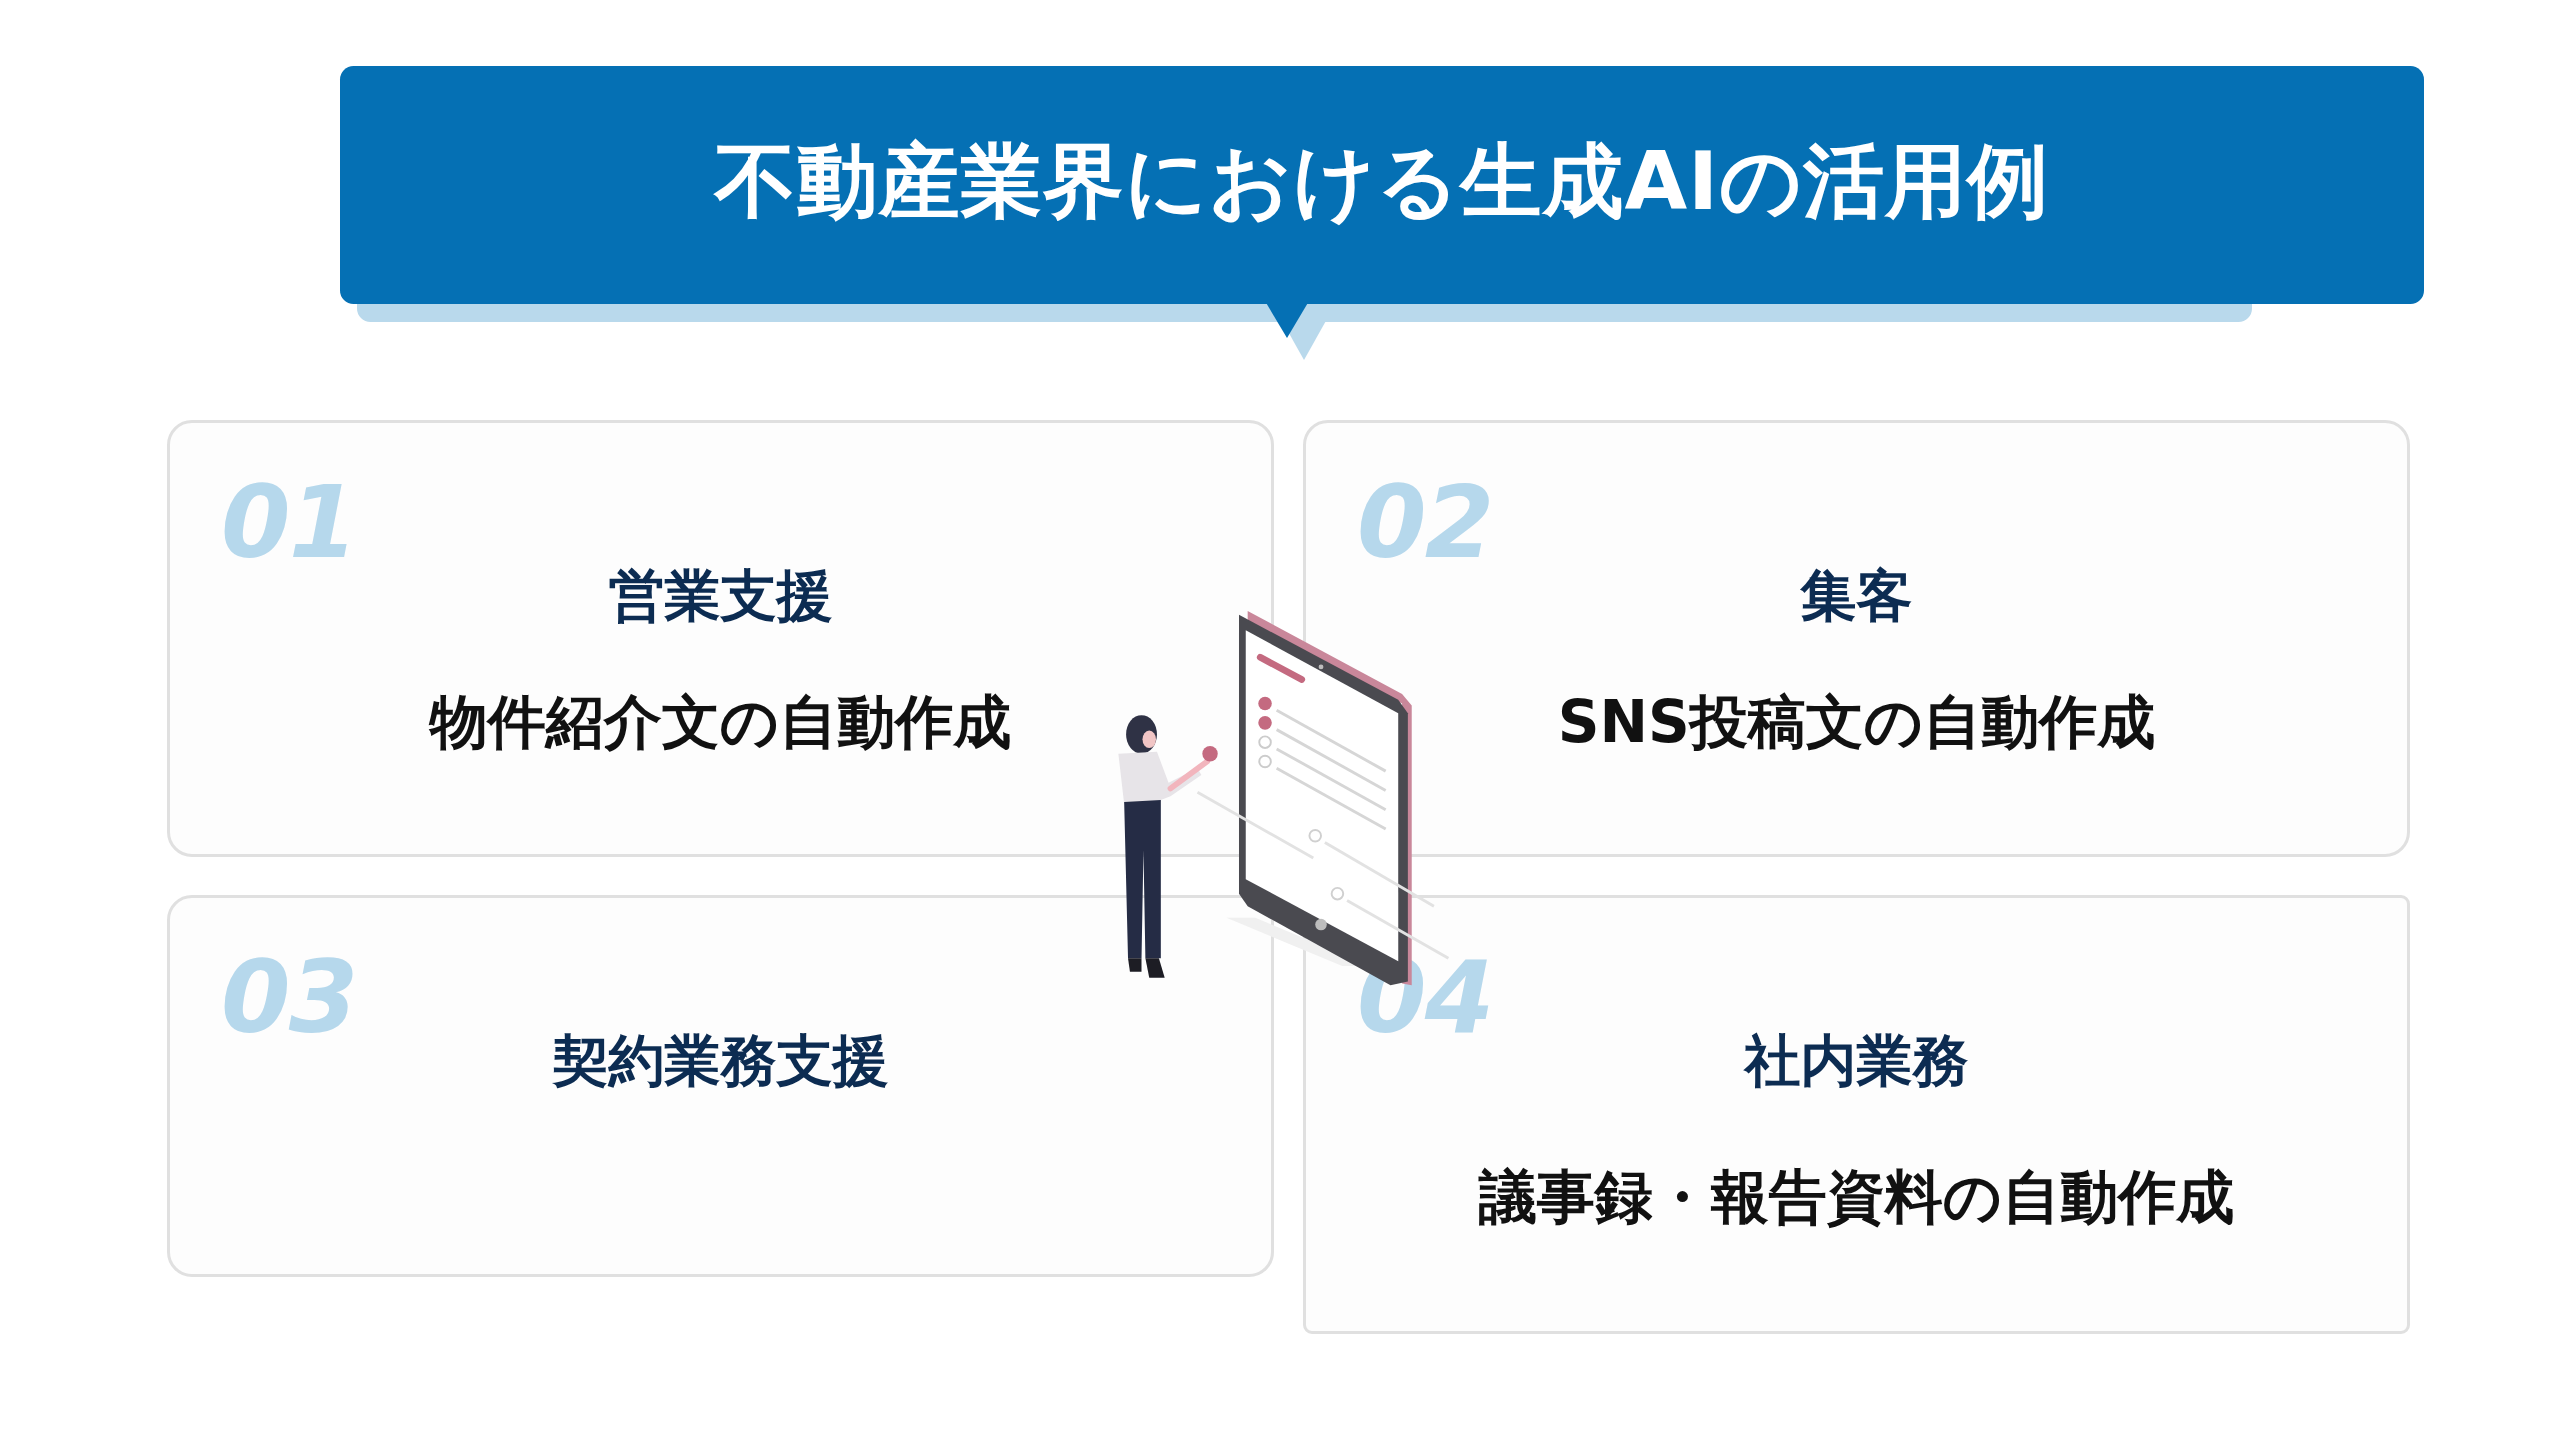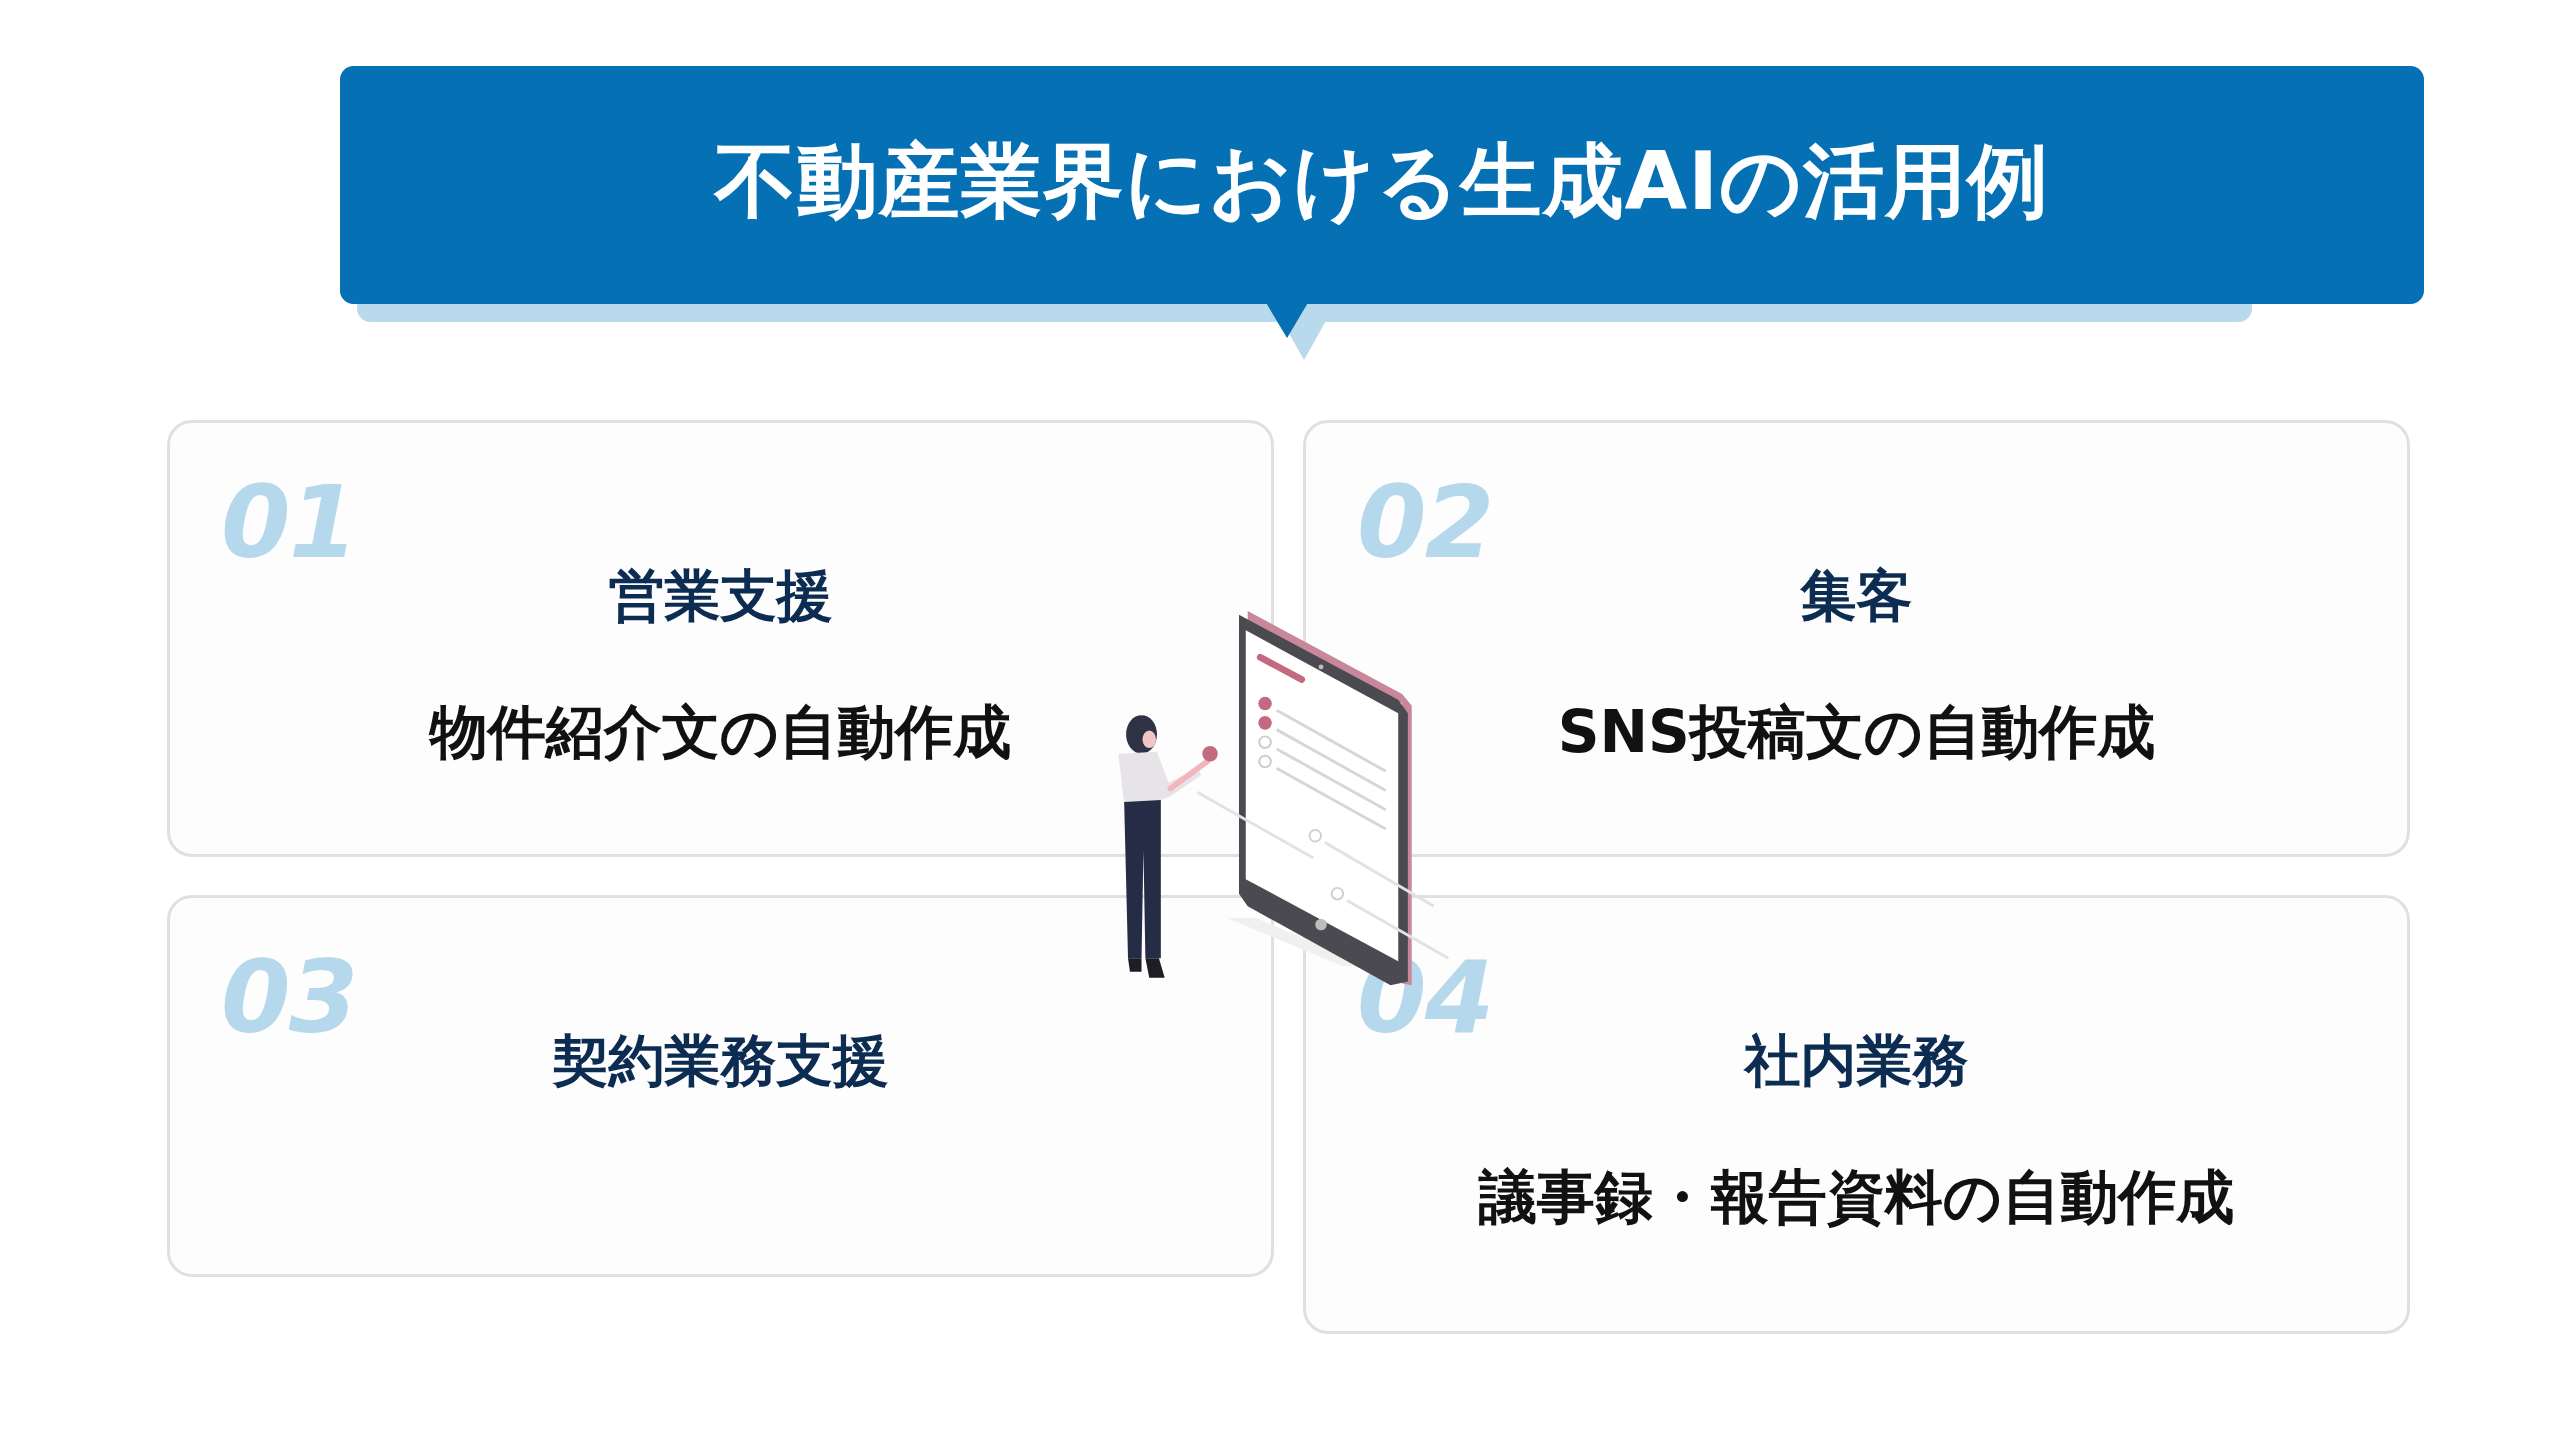--- a/index.html
+++ b/index.html
@@ -43,23 +43,23 @@
       position:absolute; left:0; right:0; text-align:center;
       font-size:56px; font-weight:bold; color:#0c2c52; line-height:1;
     }
     .card .sub {
       position:absolute; left:0; right:0; text-align:center;
       font-size:58px; font-weight:bold; color:#111111; line-height:1;
     }
     #card1 { left:167px; top:420px; width:1107px; height:437px; }
     #card2 { left:1303px; top:420px; width:1107px; height:437px; }
     #card3 { left:167px; top:895px; width:1107px; height:382px; }
-    #card4 { left:1303px; top:895px; width:1107px; height:439px; }
+    #card4 { left:1303px; top:895px; width:1107px; height:439px;border-radius:9px; }
     .card .title { top:145px; }
-    .card .sub { top:280px; }
+    .card .sub { top:270px; }
     #card3 .title, #card4 .title { top:135px; }
     #card3 .sub, #card4 .sub { top:270px; }
     .illustration {
       position:absolute; left:1101px; top:599px; width:386px; height:406px;
       pointer-events:none;
     }
   </style>
 </head>
 <body>
 

